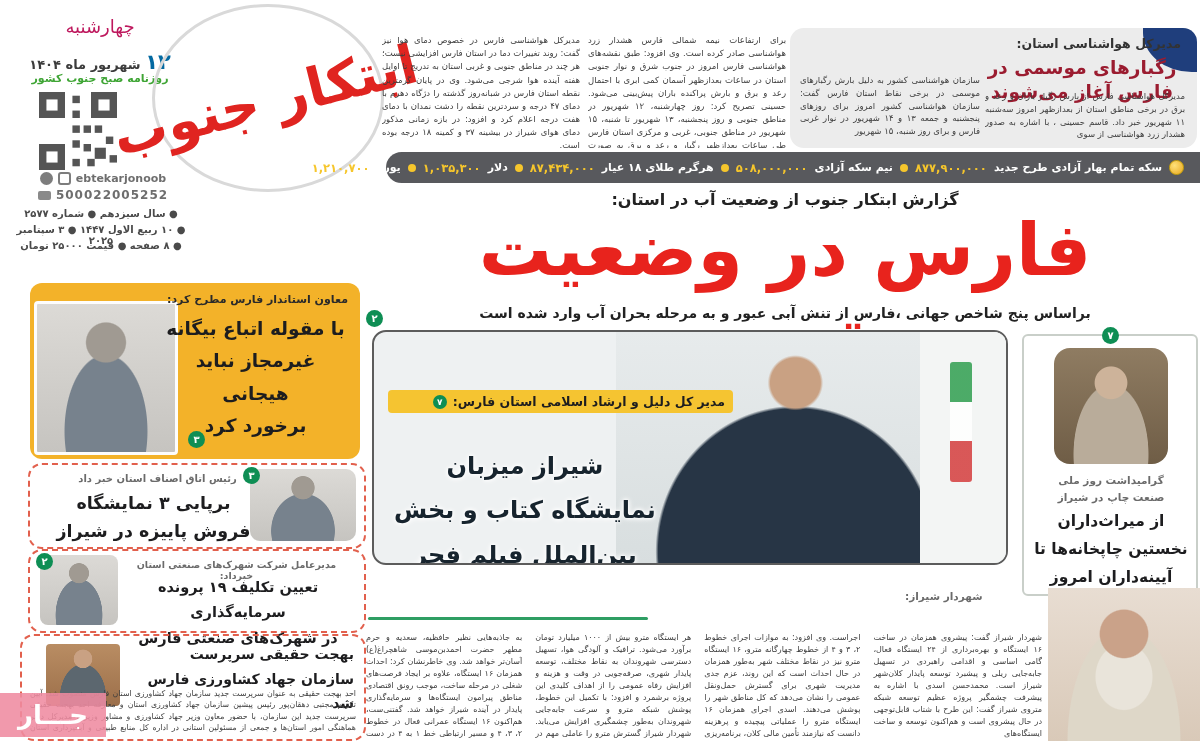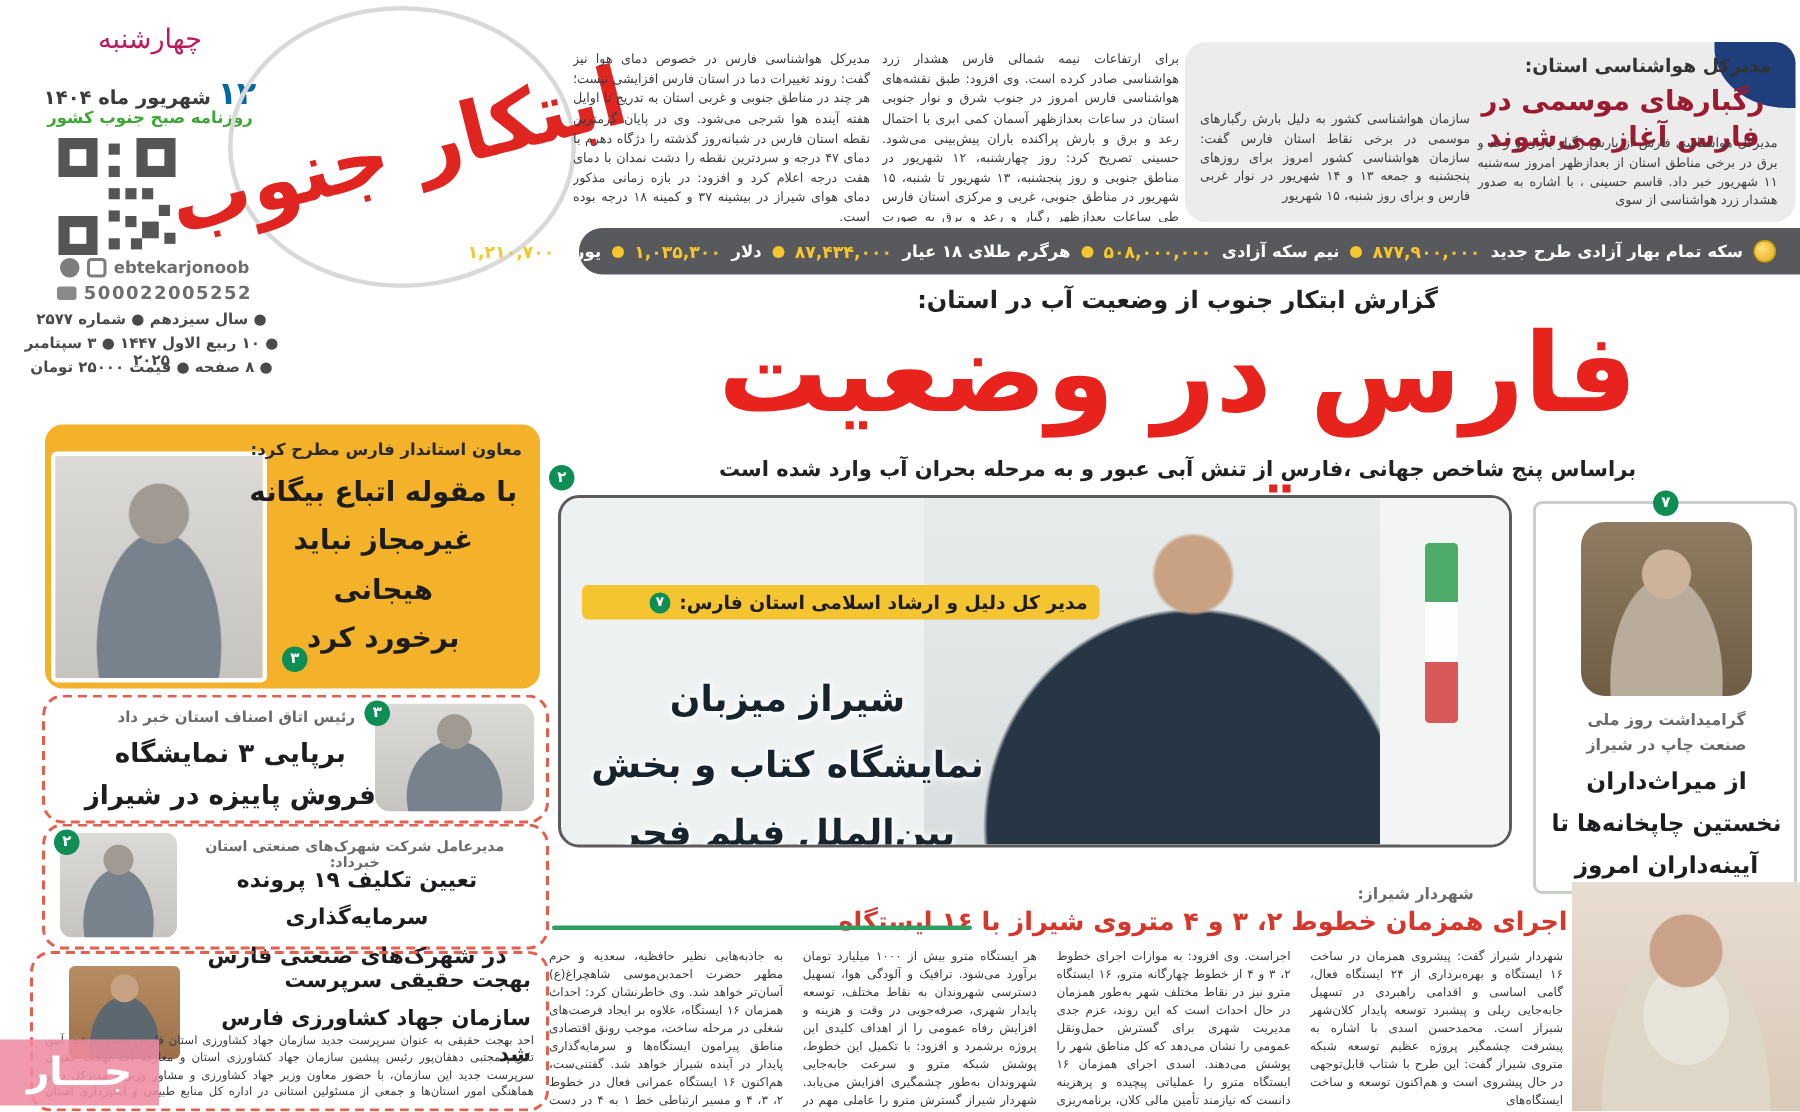--- a/index.html
+++ b/index.html
@@ -186,21 +186,20 @@
     <div class="abs pre kicker-gray" style="left:8px;top:136px;width:158px;font-size:10.5px;line-height:1.6;text-align:center;">گرامیداشت روز ملی
 صنعت چاپ در شیراز</div>
   </div>
 
   <div class="abs photo" style="left:1048px;top:588px;width:152px;height:153px;background:
           radial-gradient(circle at 50% 30%, #caa289 0 18%, rgba(0,0,0,0) 19%),
           radial-gradient(ellipse at 50% 58%, #e9e4da 0 26%, rgba(0,0,0,0) 27%),
           radial-gradient(ellipse at 50% 100%, #ded7c8 0 52%, rgba(0,0,0,0) 53%),
           linear-gradient(#e8ddd2,#d9c9b8);"></div>
   <div class="abs kicker-gray" style="left:905px;top:590px;width:140px;font-size:10.5px;text-align:left;">شهردار شیراز:</div>
-  <div class="abs" style="left:655px;top:605px;width:390px;font-size:17px;font-weight:bold;color:#d7372b;text-align:left;white-space:nowrap;">اجرای همزمان خطوط ۲، ۳ و ۴ متروی شیراز با ۱۶ ایستگاه</div>
   <div class="abs" style="left:368px;top:617px;width:280px;height:2.5px;background:#2e9e63;border-radius:2px;"></div>
   <div class="abs" style="left:366px;top:632px;width:676px;height:106px;display:flex;gap:13px;">
     <div class="just" style="flex:1.08;font-size:8px;line-height:1.5;color:#3a3a3a;">شهردار شیراز گفت: پیشروی همزمان در ساخت ۱۶ ایستگاه و بهره‌برداری از ۲۴ ایستگاه فعال، گامی اساسی و اقدامی راهبردی در تسهیل جابه‌جایی ریلی و پیشبرد توسعه پایدار کلان‌شهر شیراز است. محمدحسن اسدی با اشاره به پیشرفت چشمگیر پروژه عظیم توسعه شبکه متروی شیراز گفت: این طرح با شتاب قابل‌توجهی در حال پیشروی است و هم‌اکنون توسعه و ساخت ایستگاه‌های</div>
     <div class="just" style="flex:1;font-size:8px;line-height:1.5;color:#3a3a3a;">اجراست. وی افزود: به موازات اجرای خطوط ۲، ۳ و ۴ از خطوط چهارگانه مترو، ۱۶ ایستگاه مترو نیز در نقاط مختلف شهر به‌طور همزمان در حال احداث است که این روند، عزم جدی مدیریت شهری برای گسترش حمل‌ونقل عمومی را نشان می‌دهد که کل مناطق شهر را پوشش می‌دهند. اسدی اجرای همزمان ۱۶ ایستگاه مترو را عملیاتی پیچیده و پرهزینه دانست که نیازمند تأمین مالی کلان، برنامه‌ریزی دقیق و</div>
     <div class="just" style="flex:1;font-size:8px;line-height:1.5;color:#3a3a3a;">هر ایستگاه مترو بیش از ۱۰۰۰ میلیارد تومان برآورد می‌شود. ترافیک و آلودگی هوا، تسهیل دسترسی شهروندان به نقاط مختلف، توسعه پایدار شهری، صرفه‌جویی در وقت و هزینه و افزایش رفاه عمومی را از اهداف کلیدی این پروژه برشمرد و افزود: با تکمیل این خطوط، پوشش شبکه مترو و سرعت جابه‌جایی شهروندان به‌طور چشمگیری افزایش می‌یابد. شهردار شیراز گسترش مترو را عاملی مهم در بهبود گردشگری و اقتصاد دانست و گفت: با بهره‌برداری از</div>
     <div class="just" style="flex:1;font-size:8px;line-height:1.5;color:#3a3a3a;">به جاذبه‌هایی نظیر حافظیه، سعدیه و حرم مطهر حضرت احمدبن‌موسی شاهچراغ(ع) آسان‌تر خواهد شد. وی خاطرنشان کرد: احداث همزمان ۱۶ ایستگاه، علاوه بر ایجاد فرصت‌های شغلی در مرحله ساخت، موجب رونق اقتصادی مناطق پیرامون ایستگاه‌ها و سرمایه‌گذاری پایدار در آینده شیراز خواهد شد. گفتنی‌ست، هم‌اکنون ۱۶ ایستگاه عمرانی فعال در خطوط ۲، ۳، ۴ و مسیر ارتباطی خط ۱ به ۴ در دست احداث است و همزمان، ۲۴ ایستگاه در خطوط ۱ و ۲ به‌طور</div>
   </div>
 
 </div>
 

